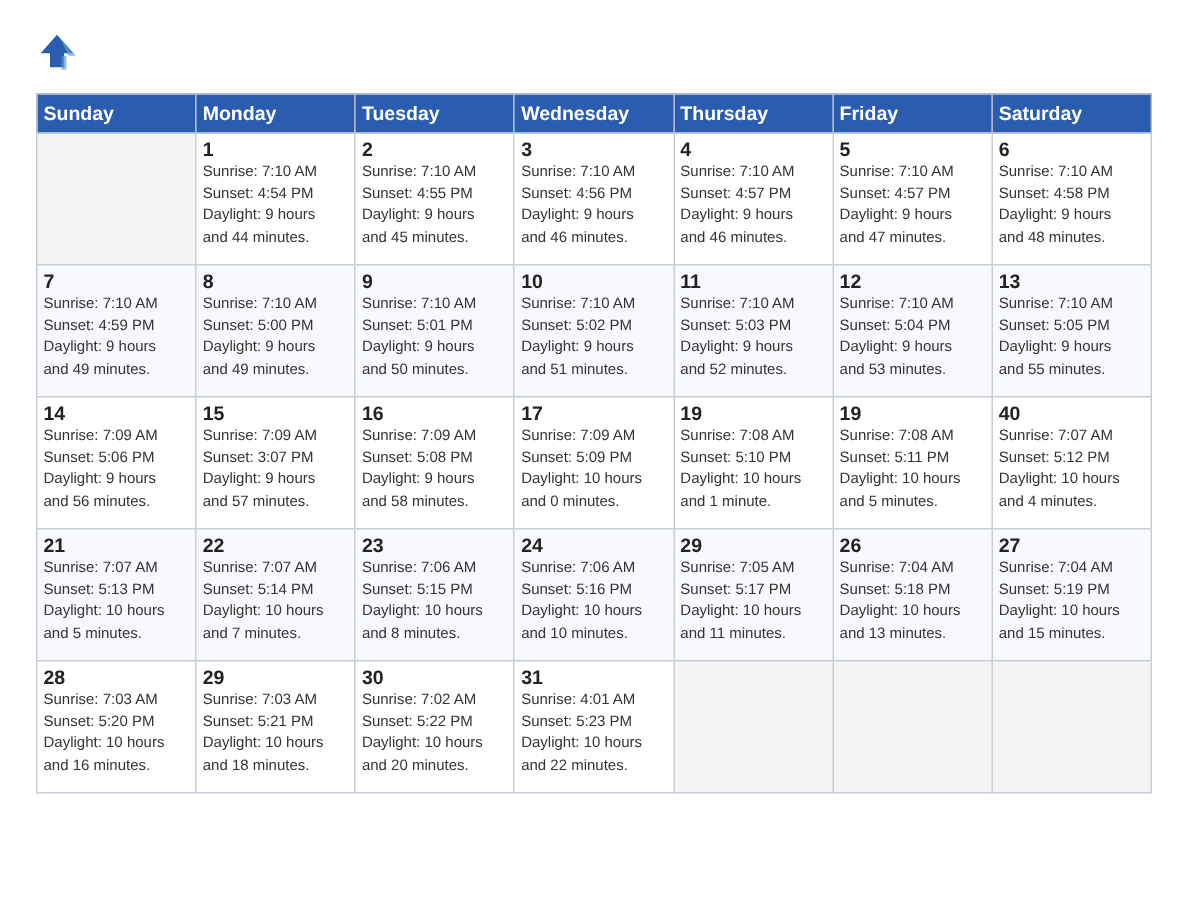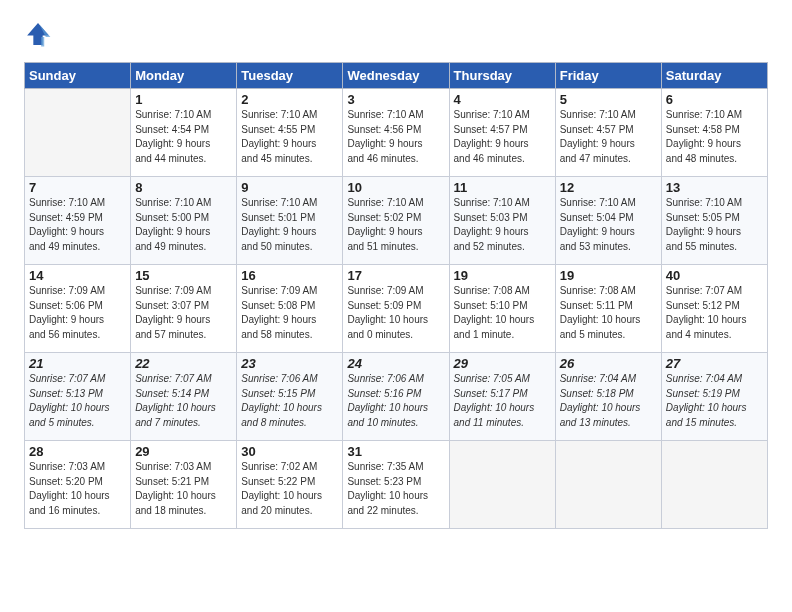--- a/index.html
+++ b/index.html
@@ -200,21 +200,21 @@
           </td>
           <td>
             <span class="day-num">19</span>
             <div class="sun-info"><span>Sunrise: 7:08 AM</span><br><span>Sunset: 5:11 PM</span><br><span>Daylight: 10 hours</span><br><span>and 5 minutes.</span></div>
           </td>
           <td>
             <span class="day-num">40</span>
             <div class="sun-info"><span>Sunrise: 7:07 AM</span><br><span>Sunset: 5:12 PM</span><br><span>Daylight: 10 hours</span><br><span>and 4 minutes.</span></div>
           </td>
         </tr>
-        <tr style="background: rgb(247, 249, 252); font-style: italic;">
+        <tr style="background: rgb(247, 249, 252);">
           <td>
             <span class="day-num">21</span>
             <div class="sun-info"><span>Sunrise: 7:07 AM</span><br><span>Sunset: 5:13 PM</span><br><span>Daylight: 10 hours</span><br><span>and 5 minutes.</span></div>
           </td>
           <td>
             <span class="day-num">22</span>
             <div class="sun-info"><span>Sunrise: 7:07 AM</span><br><span>Sunset: 5:14 PM</span><br><span>Daylight: 10 hours</span><br><span>and 7 minutes.</span></div>
           </td>
           <td>
             <span class="day-num">23</span>
@@ -245,21 +245,21 @@
           <td>
             <span class="day-num">29</span>
             <div class="sun-info"><span>Sunrise: 7:03 AM</span><br><span>Sunset: 5:21 PM</span><br><span>Daylight: 10 hours</span><br><span>and 18 minutes.</span></div>
           </td>
           <td>
             <span class="day-num">30</span>
             <div class="sun-info"><span>Sunrise: 7:02 AM</span><br><span>Sunset: 5:22 PM</span><br><span>Daylight: 10 hours</span><br><span>and 20 minutes.</span></div>
           </td>
           <td>
             <span class="day-num">31</span>
-            <div class="sun-info"><span>Sunrise: 7:35 AM</span><br><span>Sunset: 5:23 PM</span><br><span>Daylight: 10 hours</span><br><span>and 22 minutes.</span></div>
+            <div class="sun-info"><span>Sunrise: 4:01 AM</span><br><span>Sunset: 5:23 PM</span><br><span>Daylight: 10 hours</span><br><span>and 22 minutes.</span></div>
           </td>
           <td class="empty" style="background: rgb(245, 245, 245);"></td>
           <td class="empty" style="background: rgb(245, 245, 245);"></td>
           <td class="empty" style="background: rgb(245, 245, 245);"></td>
         </tr>
       </tbody>
   </table>
 </div>
 
 </body></html>

